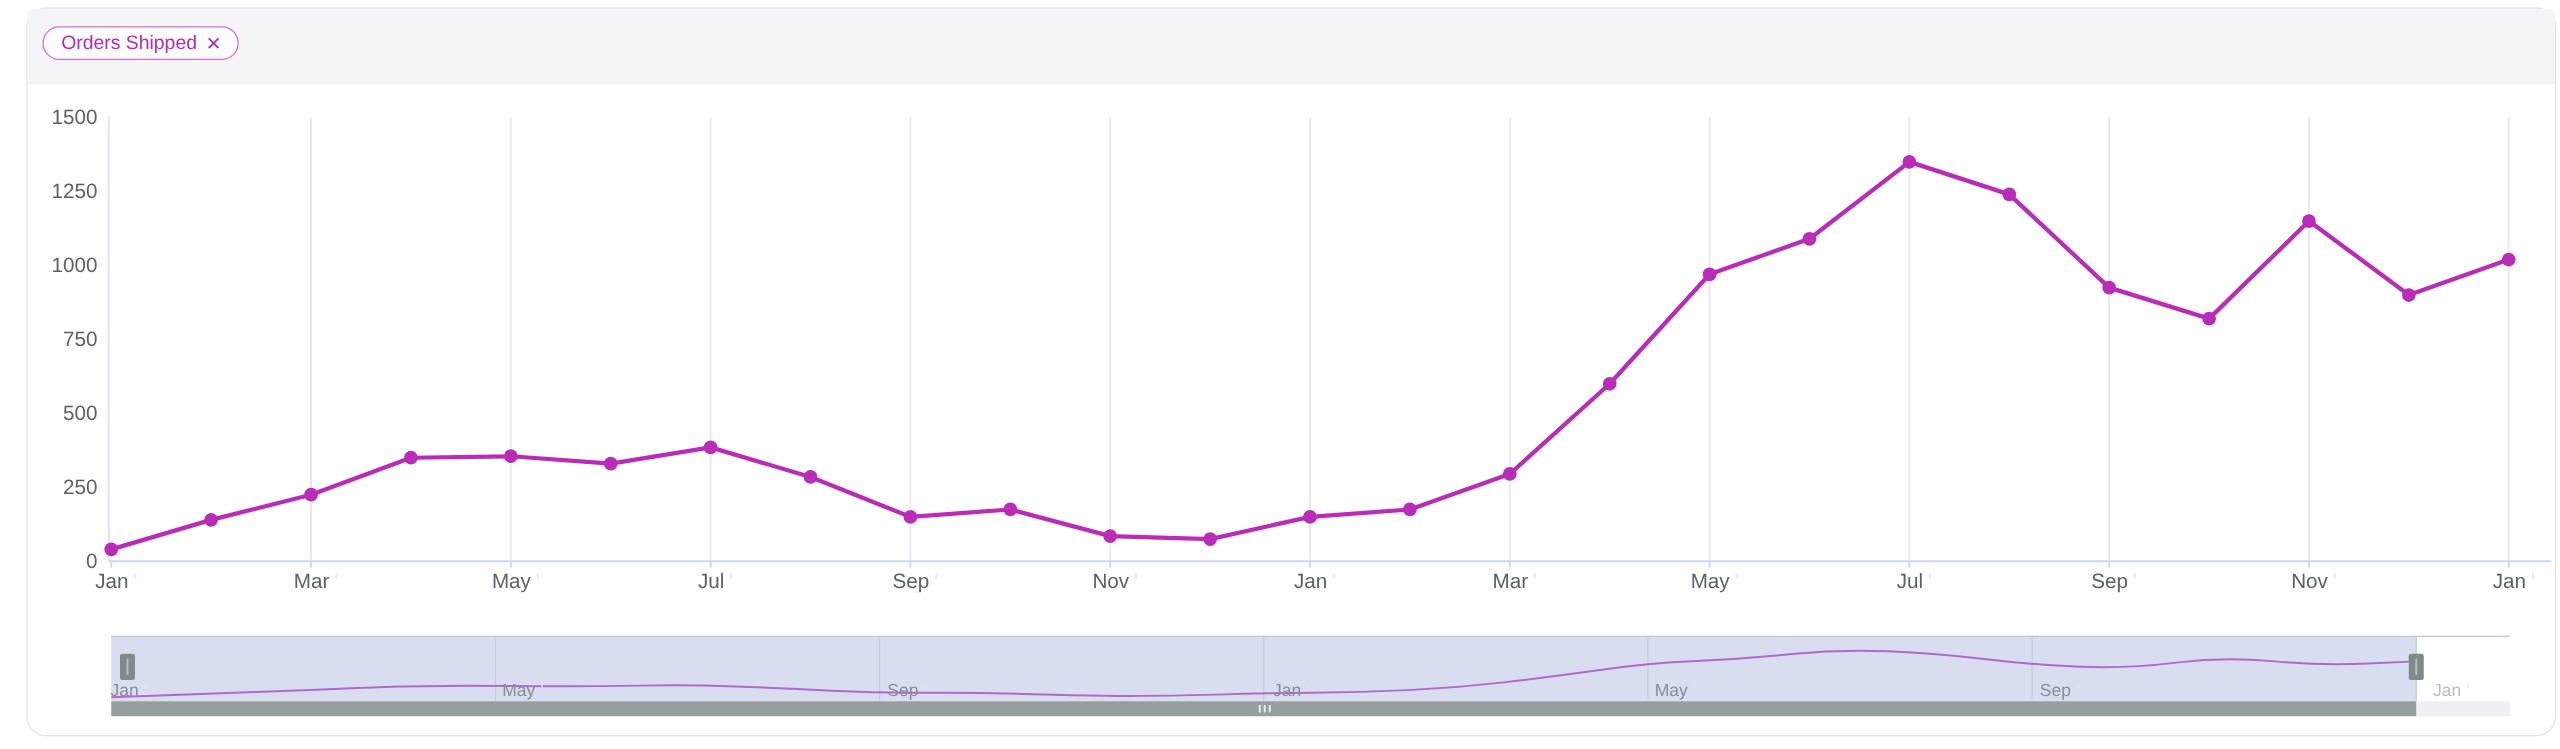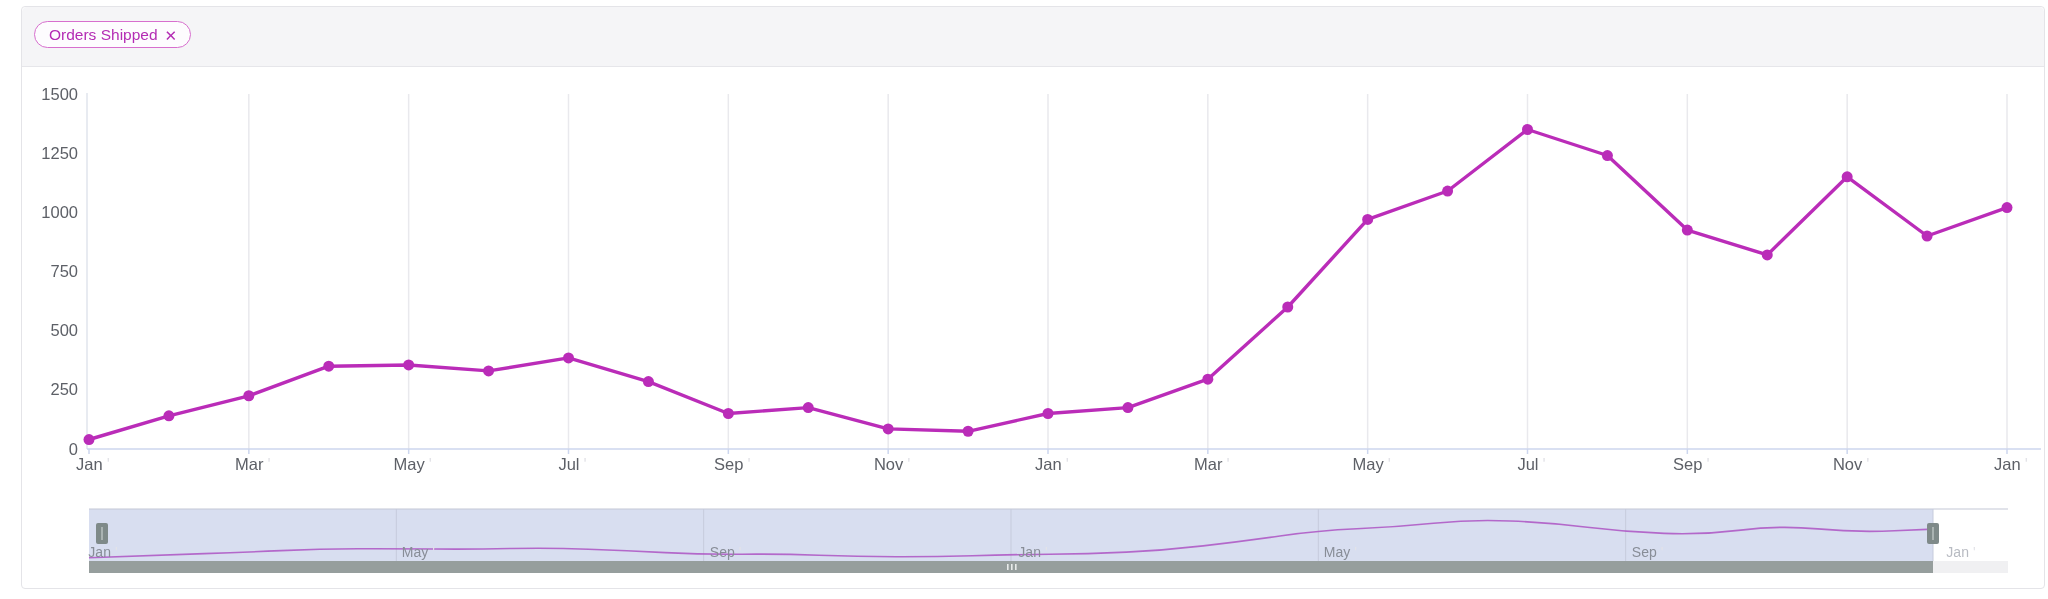--- a/index.html
+++ b/index.html
@@ -1,20 +1,20 @@
 <!DOCTYPE html>
 <html><head>
 <meta charset="utf-8">
 <style>
   * { margin:0; padding:0; box-sizing:border-box; }
   html,body { width:2048px; height:599px; background:#ffffff;
               font-family:"Liberation Sans", sans-serif; overflow:hidden; }
   .panel {
     position:absolute; left:21px; top:6px; width:2024px; height:583px;
-    background:#ffffff; border:1px solid #e4e4e8; border-radius:4px;
+    background:#ffffff; border:1px solid #e4e4e8; border-radius:16px;
   }
   .panel-header {
     position:absolute; left:0; top:0; right:0; height:60px;
     background:#f5f5f7; border-bottom:1px solid #e6e6ea;
     border-radius:5px 5px 0 0;
   }
   .chip {
     position:absolute; left:12px; top:14px; height:27px;
     display:inline-flex; align-items:center; gap:7px;
     padding:0 13px 0 14px; border:1px solid #d76fce; border-radius:14px;

